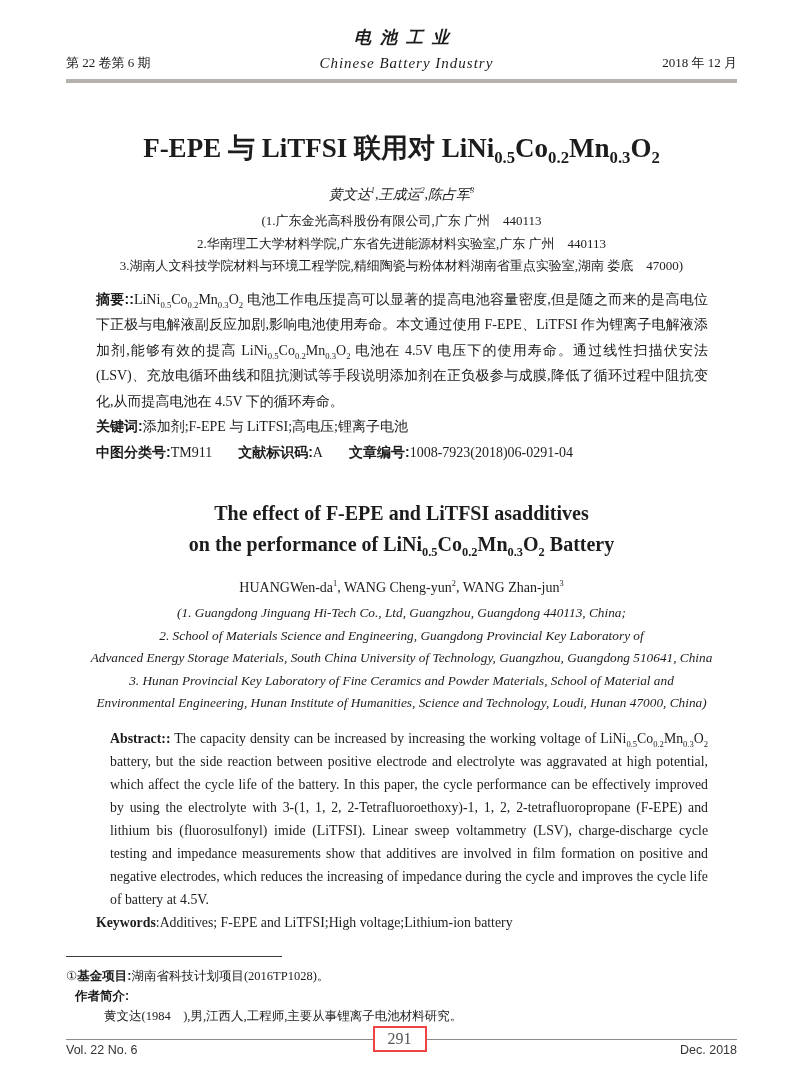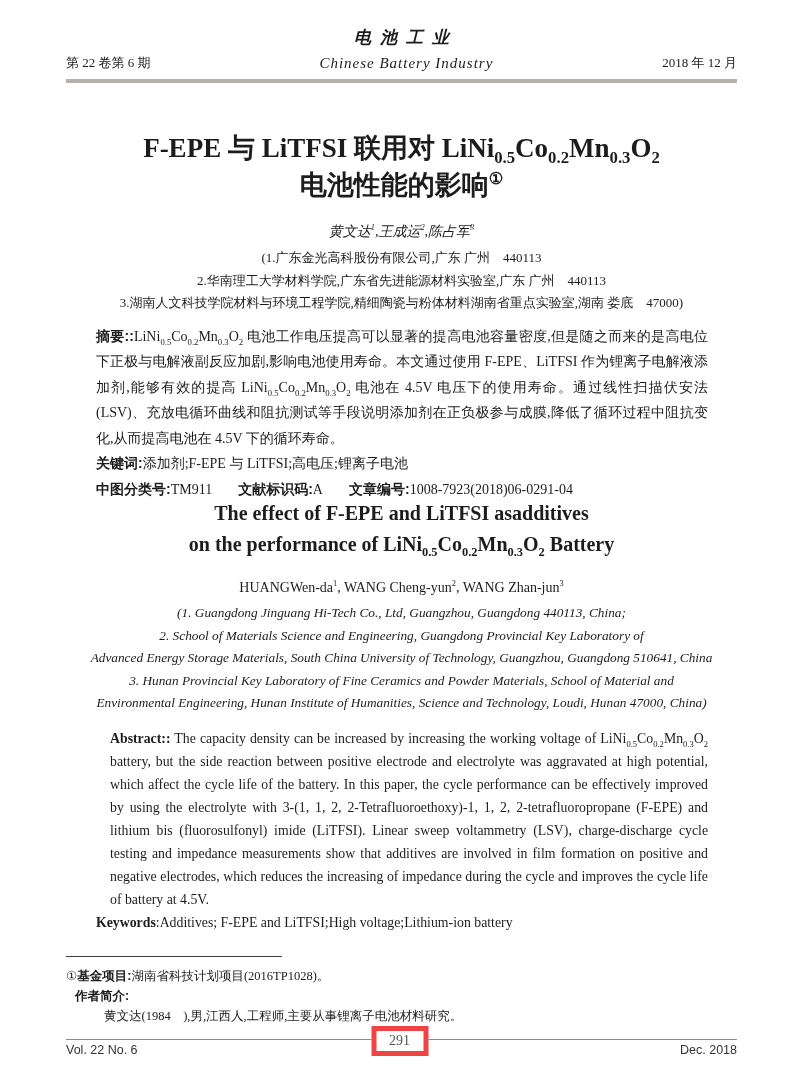--- a/index.html
+++ b/index.html
@@ -39,21 +39,21 @@
 
   
   .footnote{position:absolute;left:66px;right:62px;top:956px;font-size:12.5px;line-height:20px;}
   .fn-rule{width:216px;height:1px;background:#3c3c3c;margin-bottom:9px;}
   .fn-bio-label{margin-left:9px;}
   .fn-bio-value{margin-left:38px;}
 
   
   .ft-rule{position:absolute;left:66px;right:62px;top:1039px;height:1px;background:#8c8c8c;}
   .page-num-box{position:absolute;top:1026px;left:50%;transform:translateX(-50%);
-    border:5px solid #ef4444;background:#fff;padding:2px 13px;font-size:14px;color:#555;}
+    border:2px solid #ef4444;background:#fff;padding:2px 13px;font-size:16px;color:#555;}
   .ft-left{position:absolute;left:66px;top:1043px;font-family:"Liberation Sans","DejaVu Sans",sans-serif;font-size:12.5px;color:#333;}
   .ft-right{position:absolute;right:62px;top:1043px;font-family:"Liberation Sans","DejaVu Sans",sans-serif;font-size:12.5px;color:#333;}
 </style>
 </head>
 <body>
 
 <div class="page">
 
   <div class="hdr">
     <div class="masthead-cn">电池工业</div>
@@ -61,21 +61,20 @@
       <span>第 22 卷第 6 期</span>
       <span class="masthead-en">Chinese Battery Industry</span>
       <span>2018 年 12 月</span>
     </div>
     <div class="hdr-rule"></div>
   </div>
 
   <div class="zone-cn">
     <h1 class="title-cn">
       <span><span>F-EPE 与 LiTFSI 联用对 LiNi</span><sub>0.5</sub><span>Co</span><sub>0.2</sub><span>Mn</span><sub>0.3</sub><span>O</span><sub>2</sub></span><br>
-      <span><span>电池性能的影响</span><sup>①</sup></span>
     </h1>
     <div class="authors-cn"><span>黄文达</span><sup>1</sup><span>,王成运</span><sup>2</sup><span>,陈占军</span><sup>3</sup></div>
     <div class="affils-cn">
       <div>(1.广东金光高科股份有限公司,广东 广州　440113</div>
       <div>2.华南理工大学材料学院,广东省先进能源材料实验室,广东 广州　440113</div>
       <div>3.湖南人文科技学院材料与环境工程学院,精细陶瓷与粉体材料湖南省重点实验室,湖南 娄底　47000)</div>
     </div>
     <p class="abs-cn"><span class="hei">摘要::</span><span><span>LiNi</span><sub>0.5</sub><span>Co</span><sub>0.2</sub><span>Mn</span><sub>0.3</sub><span>O</span><sub>2</sub><span> 电池工作电压提高可以显著的提高电池容量密度,但是随之而来的是高电位下正极与电解液副反应加剧,影响电池使用寿命。本文通过使用 F-EPE、LiTFSI 作为锂离子电解液添加剂,能够有效的提高 </span><span>LiNi</span><sub>0.5</sub><span>Co</span><sub>0.2</sub><span>Mn</span><sub>0.3</sub><span>O</span><sub>2</sub><span> 电池在 4.5V 电压下的使用寿命。通过线性扫描伏安法(LSV)、充放电循环曲线和阻抗测试等手段说明添加剂在正负极参与成膜,降低了循环过程中阻抗变化,从而提高电池在 4.5V 下的循环寿命。</span></span></p>
     <p class="kw-cn"><span class="hei">关键词:</span><span>添加剂;F-EPE 与 LiTFSI;高电压;锂离子电池</span></p>
     <p class="clc-row"><span class="clc-item"><span class="hei">中图分类号:</span><span>TM911</span></span><span class="clc-item"><span class="hei">文献标识码:</span><span>A</span></span><span><span class="hei">文章编号:</span><span>1008-7923(2018)06-0291-04</span></span></p>

